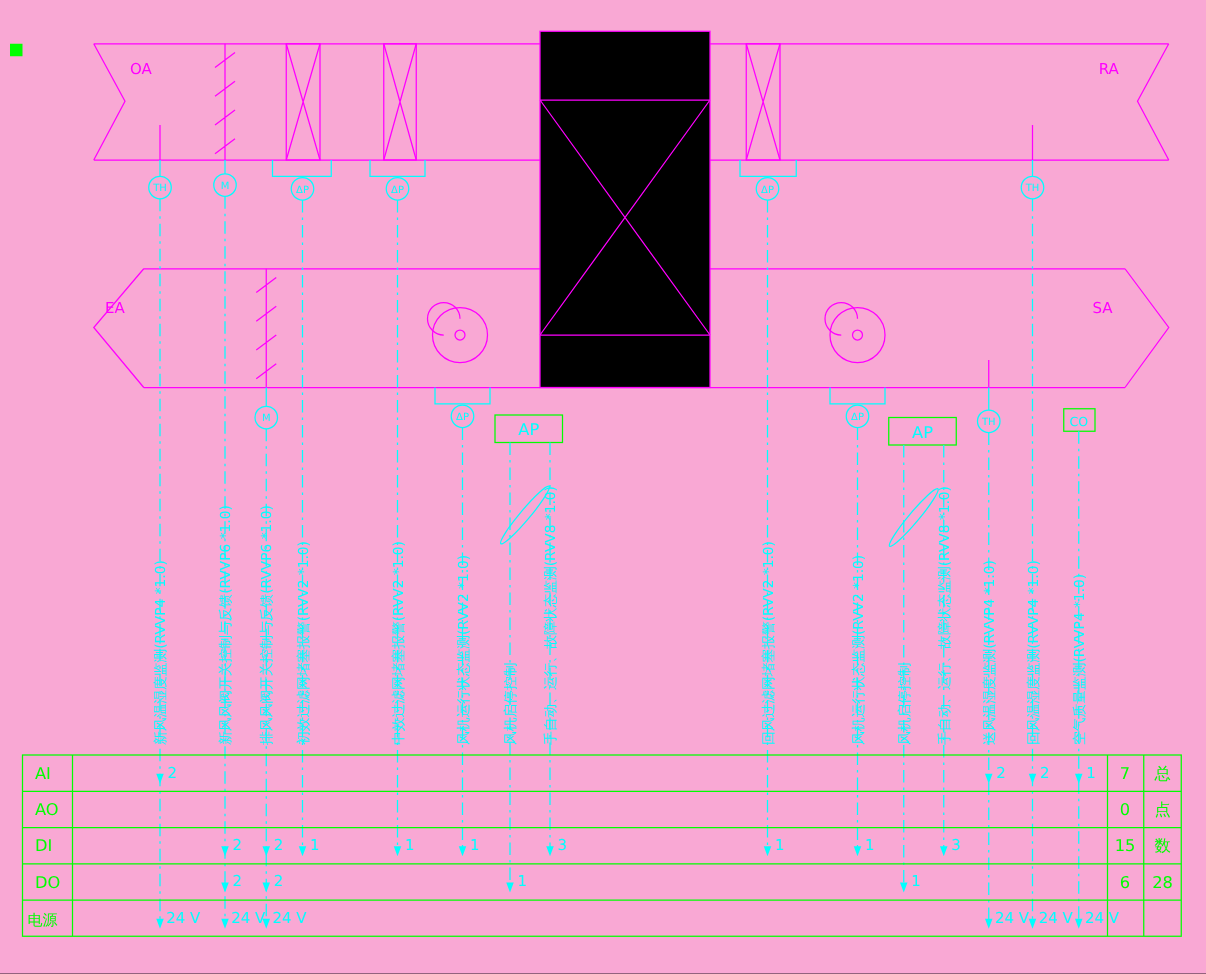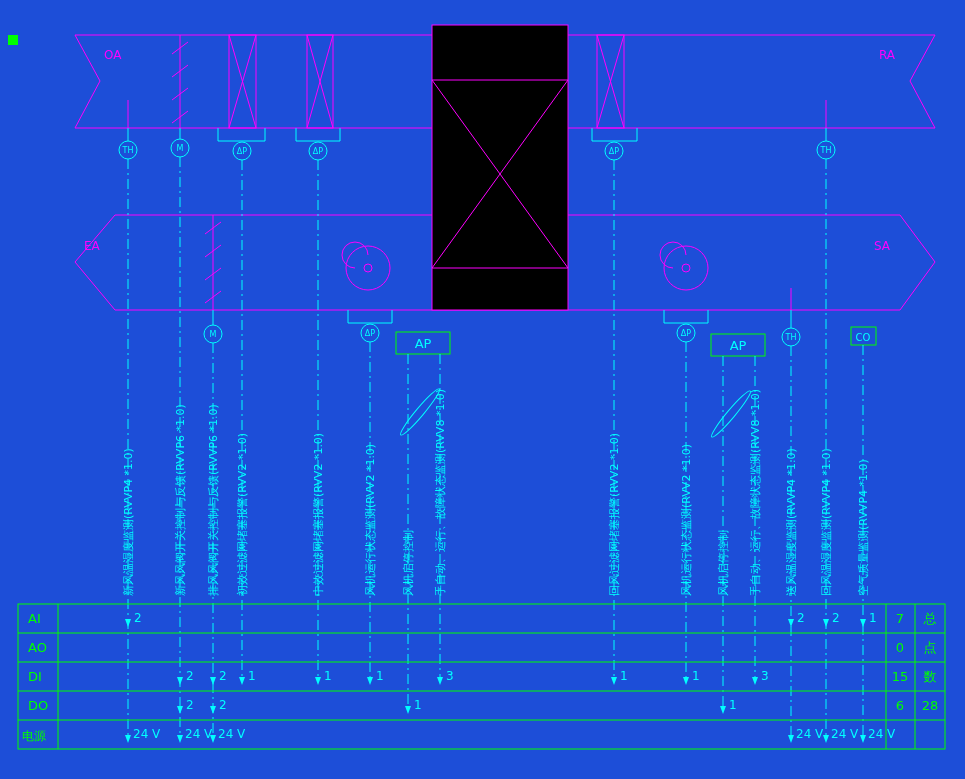--- a/index.html
+++ b/index.html
@@ -1,16 +1,16 @@
 <!DOCTYPE html>
 <html><head>
 <meta charset="utf-8">
 <style>
   html,body{margin:0;padding:0;background:#000;}
-  .screen{position:relative;width:965px;height:779px;background:#1d4ed8;overflow:hidden;}
+  .screen{position:relative;width:965px;height:779px;background:#f9a8d4;overflow:hidden;}
   svg{display:block;}
   text{font-family:"DejaVu Sans",sans-serif;}
   .mag{stroke:#FF00FF;fill:none;stroke-width:1;}
   .cyn{stroke:#00FFFF;fill:none;stroke-width:1;}
   .grn{stroke:#00FF00;fill:none;stroke-width:1;}
   .dash{stroke-dasharray:10 4 2 4;}
   .ductlabel{fill:#FF00FF;font-size:12px;}
   .glyph{fill:#00FFFF;font-size:8px;text-anchor:middle;}
   .boxlabel{fill:#00FFFF;font-size:13px;text-anchor:middle;}
   .vlabel{fill:#00FFFF;font-size:11px;}

